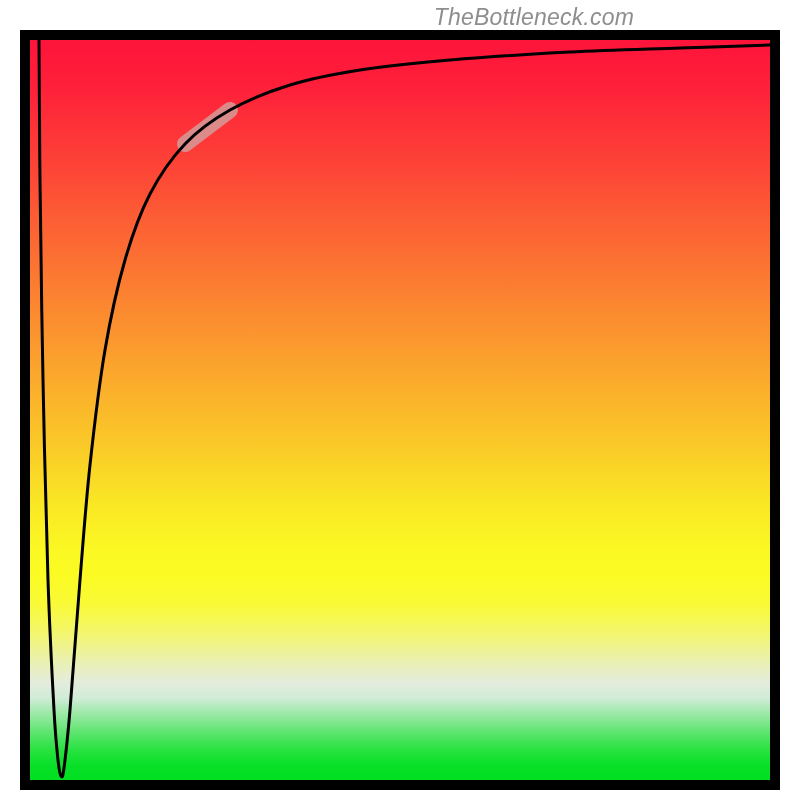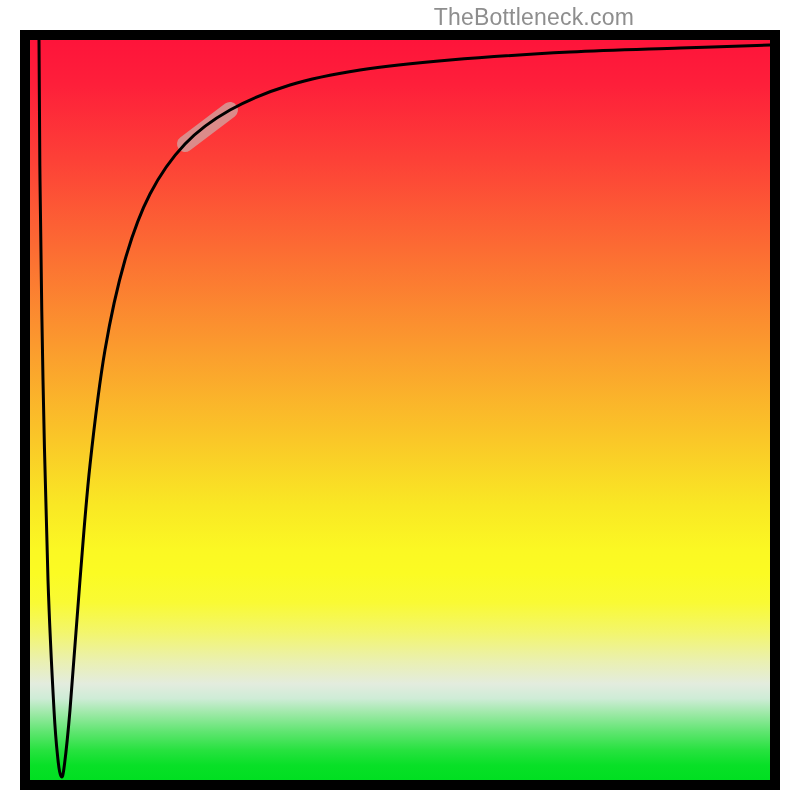--- a/index.html
+++ b/index.html
@@ -7,20 +7,21 @@
     padding: 0;
     width: 800px;
     height: 800px;
     background: #ffffff;
     overflow: hidden;
   }
   .wrap {
     position: relative;
     width: 644px;
     height: 800px;
+    font-style: italic;
   }
   .watermark {
     position: absolute;
     top: 4px;
     right: 10px;
     font-family: Arial, Helvetica, sans-serif;
     font-size: 23px;
     font-weight: 400;
     color: #8e8e8e;
     letter-spacing: 0.2px;

